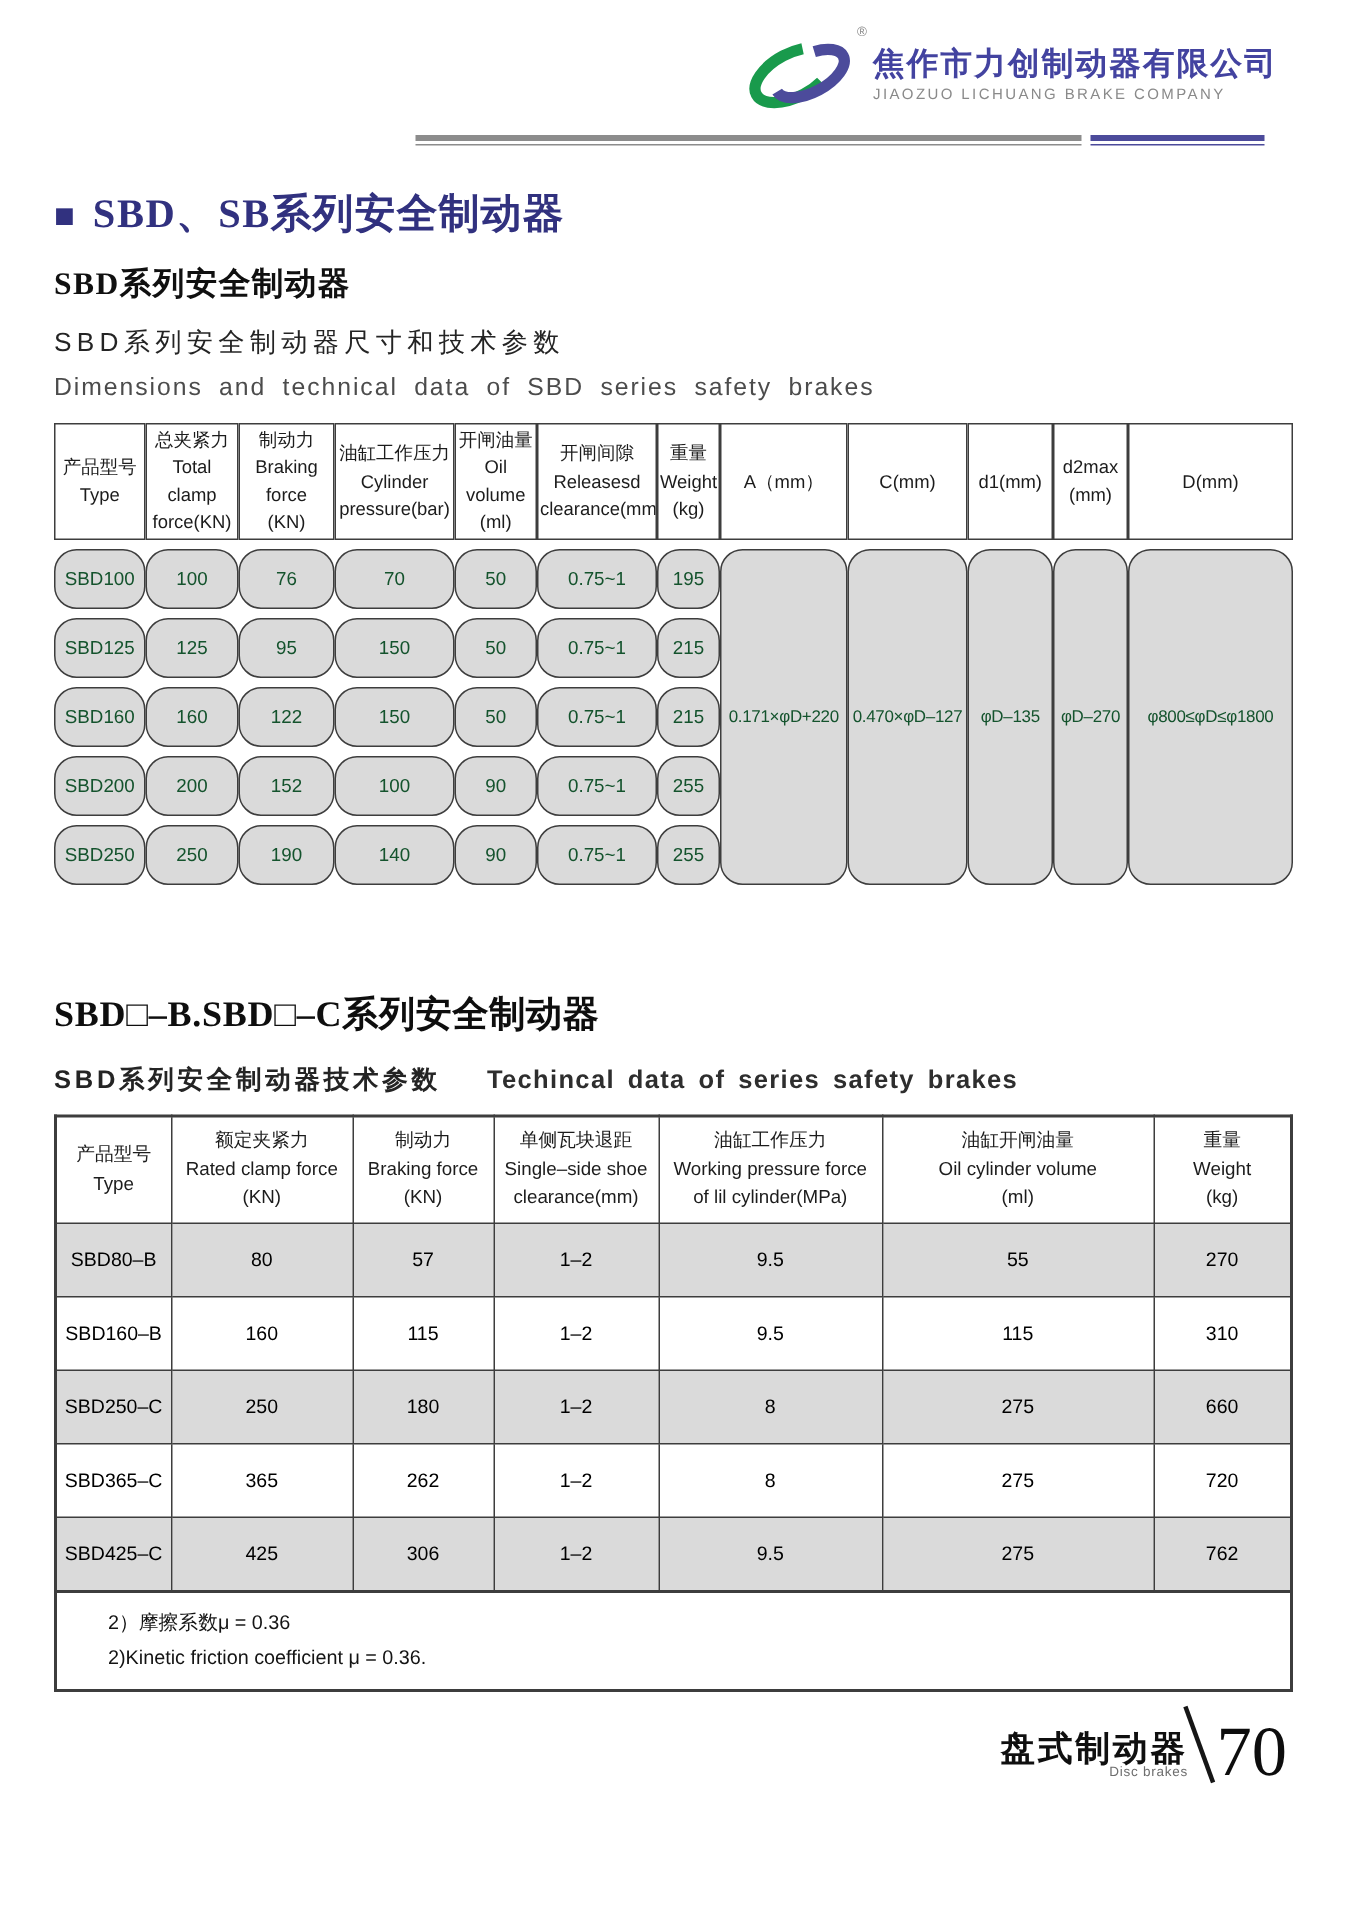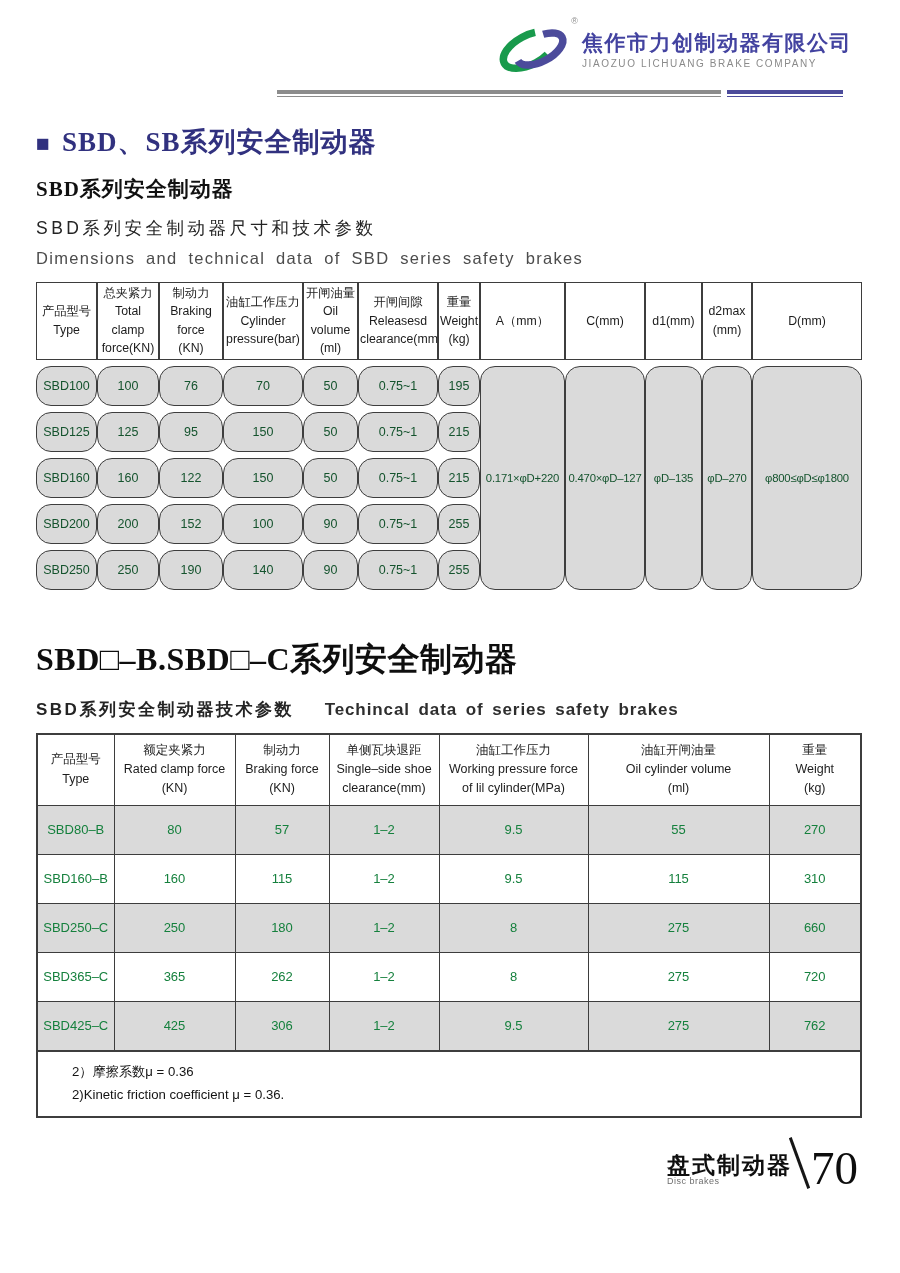--- a/index.html
+++ b/index.html
@@ -37,45 +37,45 @@
 
   
   .t1{border-collapse:separate;border-spacing:0 6px;table-layout:fixed;width:826px;margin-top:8px;}
   .t1 td{border:1px solid #3d3d3d;text-align:center;vertical-align:middle;
          white-space:pre-line;overflow:hidden;}
   .t1 .th{background:#fff;height:72px;font-size:12.3px;line-height:1.5;color:#1c1c1c;}
   .t1 .d{background:#dadada;height:36px;font-size:12.5px;color:#14532d;border-radius:15px;}
   .t1 .formula{font-size:11.3px;letter-spacing:-0.2px;}
 
   
-  .s2-title{margin-top:42px;font-family:"Liberation Serif",serif;font-weight:bold;
-            font-size:32px;color:#0e0e0e;letter-spacing:.5px;}
+  .s2-title{margin-top:64px;font-family:"Liberation Serif",serif;font-weight:bold;
+            font-size:24px;color:#0e0e0e;letter-spacing:.5px;}
   .s2-line{margin-top:16px;font-size:17px;color:#242424;font-weight:bold;}
   .s2-line .cn{letter-spacing:2.5px;}
   .s2-line .en{margin-left:26px;letter-spacing:.9px;word-spacing:3px;color:#2e2e2e;}
 
   
   .t2{border-collapse:collapse;table-layout:fixed;width:826px;margin-top:12px;
       border:2px solid #3d3d3d;}
   .t2 td{border:1px solid #3d3d3d;text-align:center;vertical-align:middle;
          white-space:pre-line;overflow:hidden;}
   .t2 .th{background:#fff;height:68px;font-size:12.5px;line-height:1.55;color:#1c1c1c;}
-  .t2 .d{height:46px;font-size:13px;color:#15803d;}
+  .t2 .d{height:46px;font-size:13px;color:#000000;}
   .t2 tr.gz td{background:#dadada;}
   .t2 tr.wz td{background:#ffffff;}
 
   
   .notes{width:826px;box-sizing:border-box;border:2px solid #3d3d3d;border-top:0;
          padding:8px 10px 10px;font-size:13.2px;line-height:1.75;color:#141414;}
   .notes p{margin:0;}
   .notes .indent{padding-left:24px;}
 
   
   .footer{position:absolute;top:1136px;right:42px;display:flex;align-items:flex-end;}
-  .f-cn-block{margin-bottom:4px;}
+  .f-cn-block{text-align:right;margin-bottom:4px;}
   .f-cn{font-size:23px;font-weight:bold;letter-spacing:2px;color:#0f0f0f;line-height:1;}
   .f-en{font-size:9px;color:#6e6e6e;margin-top:-1px;letter-spacing:.5px;}
   .f-slash{width:3px;height:54px;background:#161616;transform:rotate(-20deg);
            margin:0 10px 0 6px;}
   .f-num{font-family:"Liberation Serif",serif;font-size:47px;line-height:.92;color:#0d0d0d;}
 </style>
 </head>
 <body>
 
 <div class="page">

